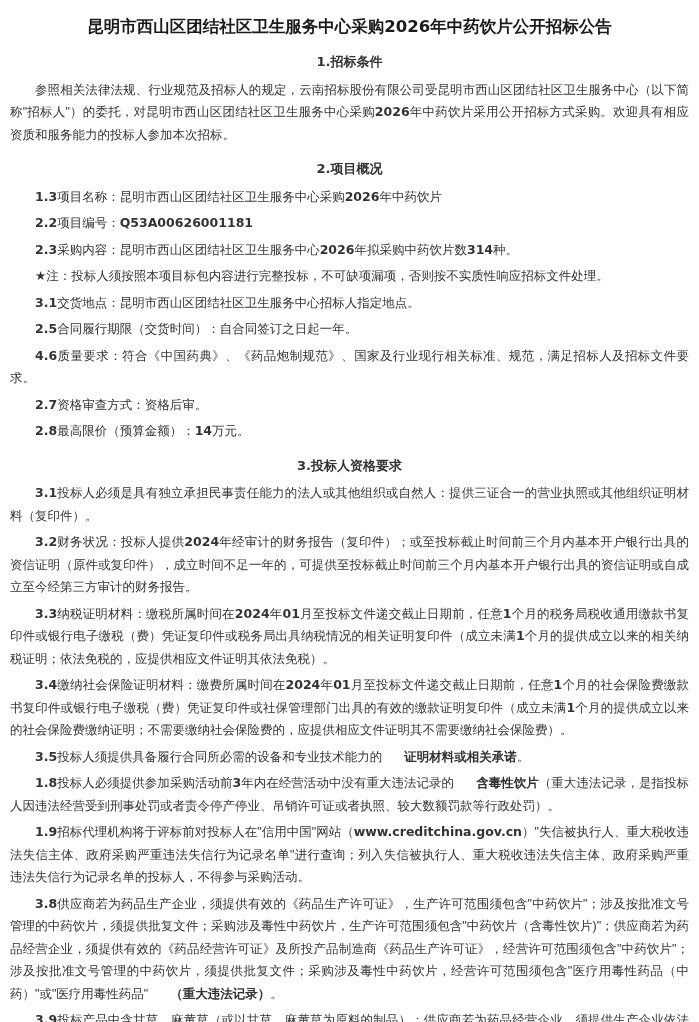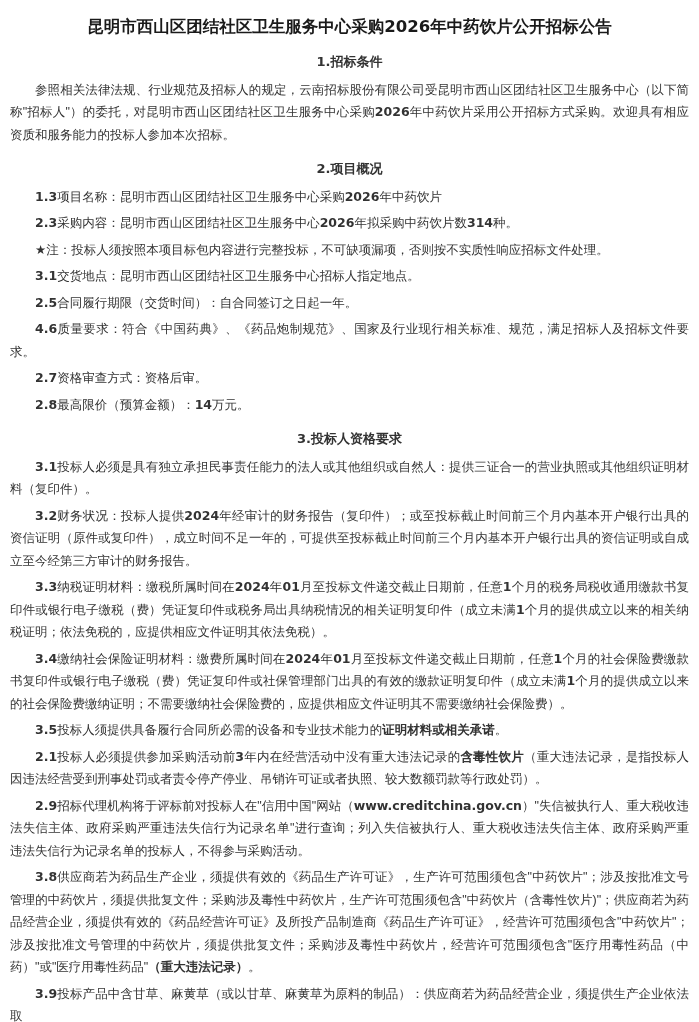--- a/index.html
+++ b/index.html
@@ -31,45 +31,46 @@
   }
   .para {
     font-size: 12.5px;
     line-height: 22.5px;
     margin: 4px 0;
     text-indent: 2em;
     text-align: justify;
     word-break: break-all;
   }
   .u { text-underline-offset: 2px; }
-  .b { font-weight: bold; }
+  .b { font-weight: bold; margin-left: 22px; }
   .lat { font-family: "DejaVu Sans", sans-serif; font-weight: bold; }
   .section-heading .lat { font-weight: bold; }
 </style>
 </head>
 <body>
 
 <div class="page">
   <div class="doc-title">昆明市西山区团结社区卫生服务中心采购<span class="lat">2026</span>年中药饮片公开招标公告</div>
   <div class="doc-body">
       <div class="section-heading"><span class="lat">1.</span>招标条件</div>
       <p class="para"><span class="">参照相关法律法规、行业规范及招标人的规定，云南招标股份有限公司受</span><span class="u">昆明市西山区团结社区卫生服务中心</span><span class="">（以下简称"招标人"）的委托，对</span><span class="u">昆明市西山区团结社区卫生服务中心采购<span class="lat">2026</span>年中药饮片</span><span class="">采用公开招标方式采购。欢迎具有相应资质和服务能力的投标人参加本次招标。</span></p>
       <div class="section-heading"><span class="lat">2.</span>项目概况</div>
       <p class="para"><span class=""><span class="lat">1.3</span>项目名称：昆明市西山区团结社区卫生服务中心采购<span class="lat">2026</span>年中药饮片</span></p>
+      <p class="para"><span class=""><span class="lat">2.2</span>项目编号：<span class="lat">Q53A00626001181</span></span></p>
       <p class="para"><span class=""><span class="lat">2.3</span>采购内容：昆明市西山区团结社区卫生服务中心<span class="lat">2026</span>年拟采购中药饮片数<span class="lat">314</span>种。</span></p>
       <p class="para"><span class="">★注：投标人须按照本项目标包内容进行完整投标，不可缺项漏项，否则按不实质性响应招标文件处理。</span></p>
       <p class="para"><span class=""><span class="lat">3.1</span>交货地点：昆明市西山区团结社区卫生服务中心招标人指定地点。</span></p>
       <p class="para"><span class=""><span class="lat">2.5</span>合同履行期限（交货时间）：自合同签订之日起一年。</span></p>
       <p class="para"><span class=""><span class="lat">4.6</span>质量要求：符合《中国药典》、《药品炮制规范》、国家及行业现行相关标准、规范，满足招标人及招标文件要求。</span></p>
       <p class="para"><span class=""><span class="lat">2.7</span>资格审查方式：资格后审。</span></p>
       <p class="para"><span class=""><span class="lat">2.8</span>最高限价（预算金额）：<span class="lat">14</span>万元。</span></p>
       <div class="section-heading"><span class="lat">3.</span>投标人资格要求</div>
       <p class="para"><span class=""><span class="lat">3.1</span>投标人必须是具有独立承担民事责任能力的法人或其他组织或自然人：提供三证合一的营业执照或其他组织证明材料（复印件）。</span></p>
       <p class="para"><span class=""><span class="lat">3.2</span>财务状况：投标人提供<span class="lat">2024</span>年经审计的财务报告（复印件）；或至投标截止时间前三个月内基本开户银行出具的资信证明（原件或复印件），成立时间不足一年的，可提供至投标截止时间前三个月内基本开户银行出具的资信证明或自成立至今经第三方审计的财务报告。</span></p>
       <p class="para"><span class=""><span class="lat">3.3</span>纳税证明材料：缴税所属时间在<span class="lat">2024</span>年<span class="lat">01</span>月至投标文件递交截止日期前，任意<span class="lat">1</span>个月的税务局税收通用缴款书复印件或银行电子缴税（费）凭证复印件或税务局出具纳税情况的相关证明复印件（成立未满<span class="lat">1</span>个月的提供成立以来的相关纳税证明；依法免税的，应提供相应文件证明其依法免税）。</span></p>
       <p class="para"><span class=""><span class="lat">3.4</span>缴纳社会保险证明材料：缴费所属时间在<span class="lat">2024</span>年<span class="lat">01</span>月至投标文件递交截止日期前，任意<span class="lat">1</span>个月的社会保险费缴款书复印件或银行电子缴税（费）凭证复印件或社保管理部门出具的有效的缴款证明复印件（成立未满<span class="lat">1</span>个月的提供成立以来的社会保险费缴纳证明；不需要缴纳社会保险费的，应提供相应文件证明其不需要缴纳社会保险费）。</span></p>
       <p class="para"><span class=""><span class="lat">3.5</span>投标人须提供具备履行合同所必需的设备和专业技术能力的</span><span class="b ">证明材料或相关承诺</span><span class="">。</span></p>
-      <p class="para"><span class=""><span class="lat">2.1</span>投标人必须提供参加采购活动前<span class="lat">3</span>年内在经营活动中没有重大违法记录的</span><span class="b ">含毒性饮片</span><span class="">（重大违法记录，是指投标人因违法经营受到刑事处罚或者责令停产停业、吊销许可证或者执照、较大数额罚款等行政处罚）。</span></p>
-      <p class="para"><span class=""><span class="lat">2.9</span>招标代理机构将于评标前对投标人在"信用中国"网站（<span class="lat">www.creditchina.gov.cn</span>）"失信被执行人、重大税收违法失信主体、政府采购严重违法失信行为记录名单"进行查询；列入失信被执行人、重大税收违法失信主体、政府采购严重违法失信行为记录名单的投标人，不得参与采购活动。</span></p>
+      <p class="para"><span class=""><span class="lat">1.8</span>投标人必须提供参加采购活动前<span class="lat">3</span>年内在经营活动中没有重大违法记录的</span><span class="b ">含毒性饮片</span><span class="">（重大违法记录，是指投标人因违法经营受到刑事处罚或者责令停产停业、吊销许可证或者执照、较大数额罚款等行政处罚）。</span></p>
+      <p class="para"><span class=""><span class="lat">1.9</span>招标代理机构将于评标前对投标人在"信用中国"网站（<span class="lat">www.creditchina.gov.cn</span>）"失信被执行人、重大税收违法失信主体、政府采购严重违法失信行为记录名单"进行查询；列入失信被执行人、重大税收违法失信主体、政府采购严重违法失信行为记录名单的投标人，不得参与采购活动。</span></p>
       <p class="para"><span class=""><span class="lat">3.8</span>供应商若为药品生产企业，须提供有效的《药品生产许可证》，生产许可范围须包含"中药饮片"；涉及按批准文号管理的中药饮片，须提供批复文件；采购涉及毒性中药饮片，生产许可范围须包含"中药饮片（含毒性饮片)"；供应商若为药品经营企业，须提供有效的《药品经营许可证》及所投产品制造商《药品生产许可证》，经营许可范围须包含"中药饮片"；涉及按批准文号管理的中药饮片，须提供批复文件；采购涉及毒性中药饮片，经营许可范围须包含"医疗用毒性药品（中药）"或"医疗用毒性药品"</span><span class="b ">（重大违法记录）</span><span class="">。</span></p>
       <p class="para"><span class=""><span class="lat">3.9</span>投标产品中含甘草、麻黄草（或以甘草、麻黄草为原料的制品）：供应商若为药品经营企业，须提供生产企业依法取</span></p>
     </div>
 </div>
 
 </body></html>

